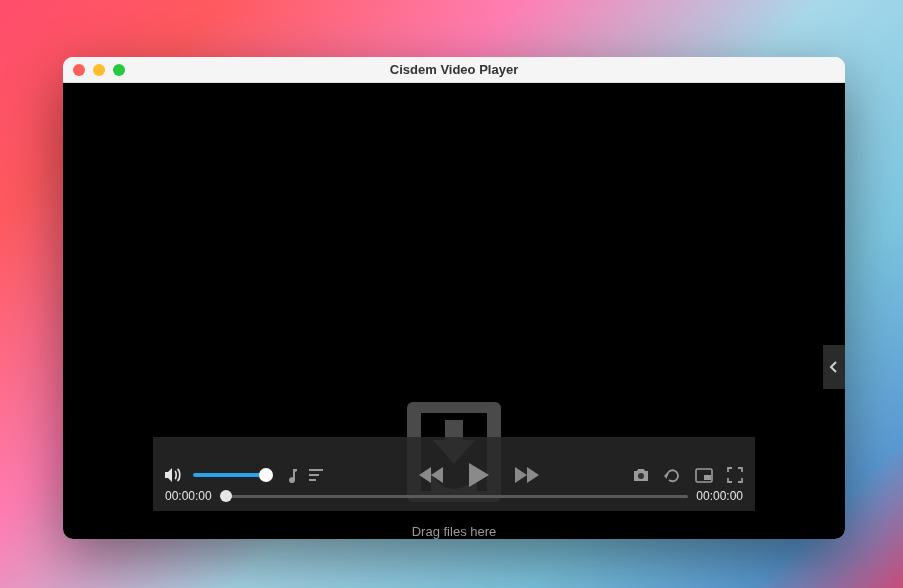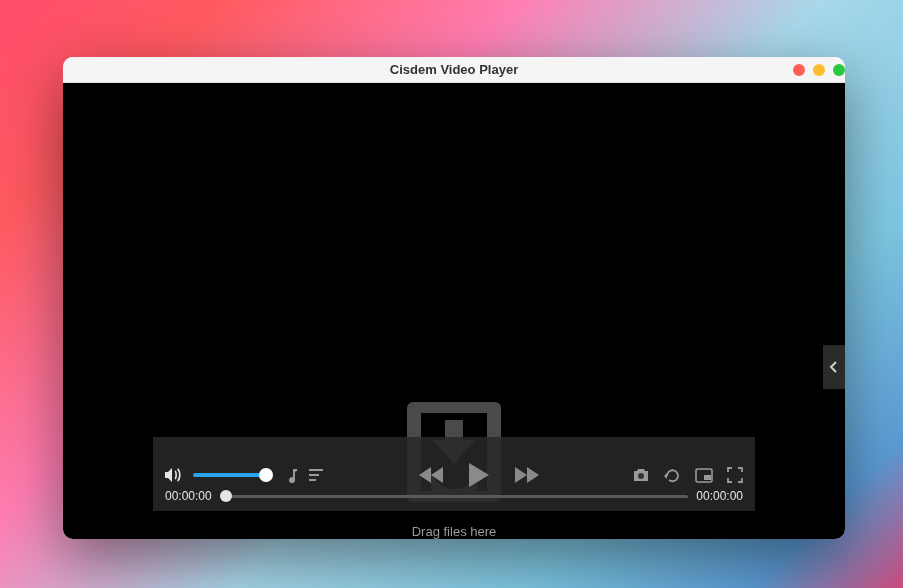--- a/index.html
+++ b/index.html
@@ -24,21 +24,20 @@
       display: flex;
       flex-direction: column;
     }
     .titlebar {
       height: 26px;
       background: #f5f5f5;
       border-bottom: 1px solid #ddd;
       display: flex;
       align-items: center;
       position: relative;
-      justify-content: flex-end;
     }
     .traffic-lights { display: flex; gap: 8px; margin-left: 10px; }
     .dot { width: 12px; height: 12px; border-radius: 50%; }
     .dot.red { background: #ff5f57; }
     .dot.yellow { background: #febc2e; }
     .dot.green { background: #28c840; }
     .title {
       position: absolute;
       left: 0; right: 0;
       text-align: center;

